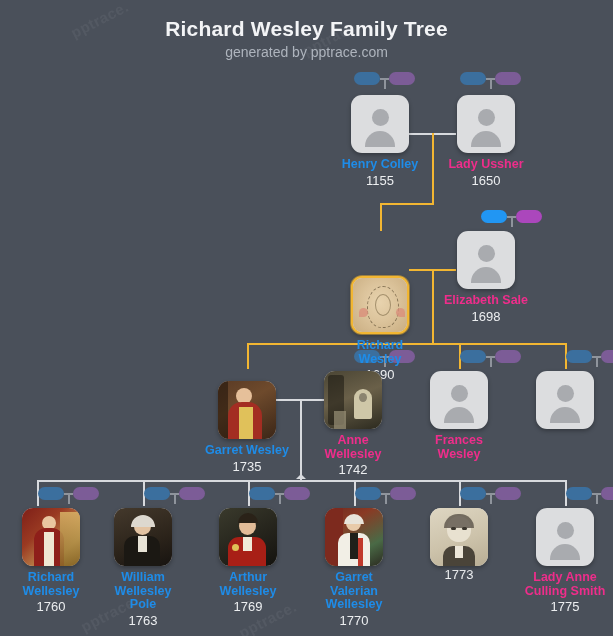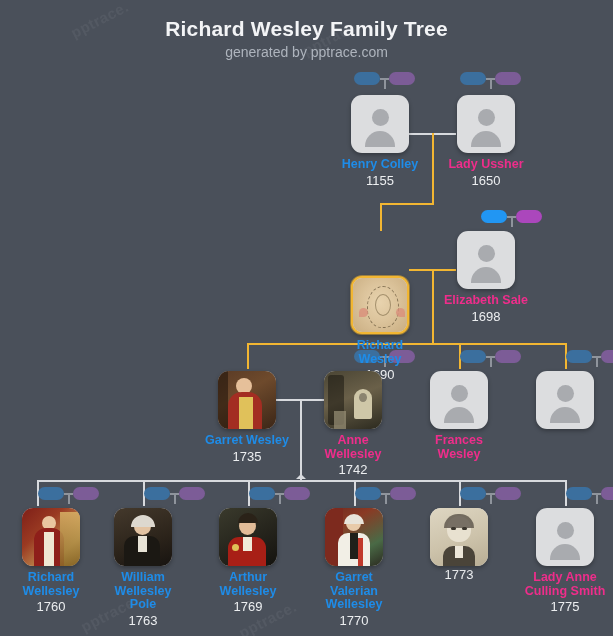--- a/index.html
+++ b/index.html
@@ -224,21 +224,21 @@
 
   <div class="node" style="left:457px;top:231px;">
     <div class="card">
       <div class="av-head"></div>
       <div class="av-body"></div>
     </div>
     <div class="name f">Elizabeth Sale</div>
     <div class="year">1698</div>
   </div>
 
-  <div class="node" style="left:218px;top:371px;">
+  <div class="node" style="left:218px;top:381px;">
     <div class="card">
       <div class="por" style="background:linear-gradient(150deg,#5a3b25 0%,#6e4a2c 40%,#3b2617 100%);">
         <div style="position:absolute;left:18px;top:7px;width:16px;height:16px;background:#e6c09a;border-radius:50%;"></div>
         <div style="position:absolute;left:10px;top:21px;width:34px;height:37px;background:#a32d22;border-radius:14px 14px 0 0;"></div>
         <div style="position:absolute;left:21px;top:26px;width:14px;height:32px;background:#e0c15a;"></div>
         <div style="position:absolute;left:0;top:0;width:10px;height:58px;background:rgba(30,18,10,.55);"></div>
       </div>
     </div>
     <div class="name m">Garret Wesley</div>
     <div class="year">1735</div>

